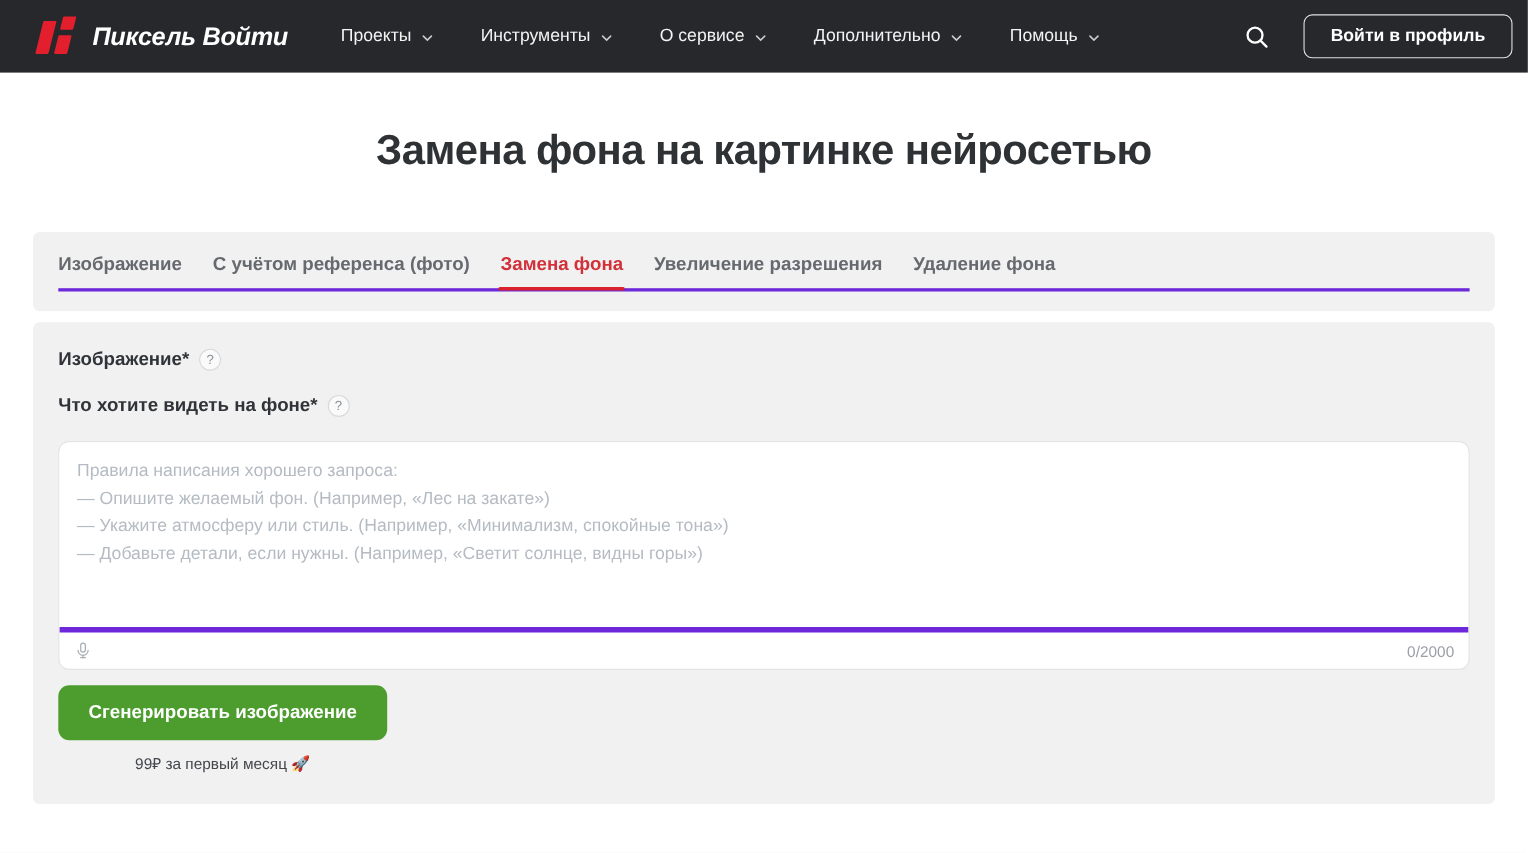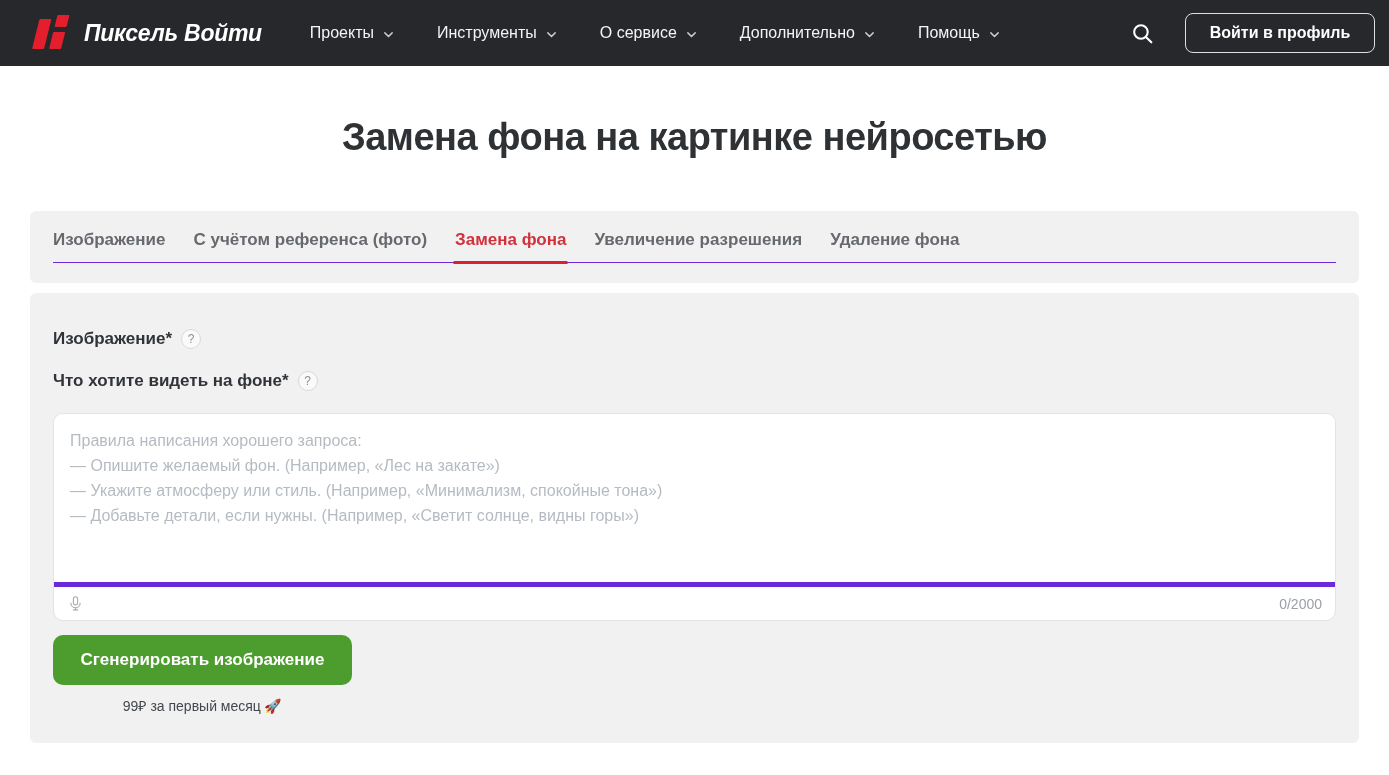--- a/index.html
+++ b/index.html
@@ -23,29 +23,29 @@
   .login-btn { width:190px; height:40px; background:transparent; border:1px solid rgba(255,255,255,0.85);
     border-radius:8px; color:#ffffff; font-size:16px; font-weight:700; cursor:pointer;
     font-family:"Liberation Sans", sans-serif; }
 
   
   .page-title { text-align:center; margin-top:50px; font-size:38px; font-weight:700; color:#2e3235;
     letter-spacing:-0.5px; }
 
   
   .tabs-card { margin:52px 30px 0; height:72px; background:#f1f1f2; border-radius:6px; }
-  .tabs-row { display:flex; gap:28px; margin:0 23px; padding-top:19px; border-bottom:1px solid #6d28d9; }
+  .tabs-row { display:flex; gap:28px; margin:0 23px; padding-top:19px; border-bottom:3px solid #6d28d9; }
   .tab { font-size:17px; font-weight:700; color:#66696d; padding-bottom:12px; position:relative;
     cursor:pointer; white-space:nowrap; }
   .tab.active { color:#d2313a; }
   .tab.active::after { content:""; position:absolute; left:-2px; right:-2px; bottom:-2px; height:3px;
     background:#d8222f; border-radius:2px; }
 
   
-  .form-card { margin:10px 30px 0; background:#f1f1f2; border-radius:6px; padding:36px 23px 28px; }
+  .form-card { margin:10px 30px 0; background:#f1f1f2; border-radius:6px; padding:24px 23px 28px; }
   .field-label-row { display:flex; align-items:center; gap:9px; margin-bottom:11px; }
   .field-label { font-size:17px; font-weight:700; color:#303438; }
   .help-icon { width:20px; height:20px; border-radius:50%; background:#fafafa; border:1px solid #d7d9db;
     color:#8a9096; font-size:12px; display:flex; align-items:center; justify-content:center; cursor:pointer; }
 
   .input-group { display:flex; height:40px; background:#ffffff; border:1px solid #e2e3e5;
     border-radius:8px; overflow:hidden; }
   .url-input { flex:1; border:none; outline:none; padding:0 16px; font-size:16px; color:#333;
     font-family:"Liberation Sans", sans-serif; }
   .url-input::placeholder { color:#b5bbc2; }

